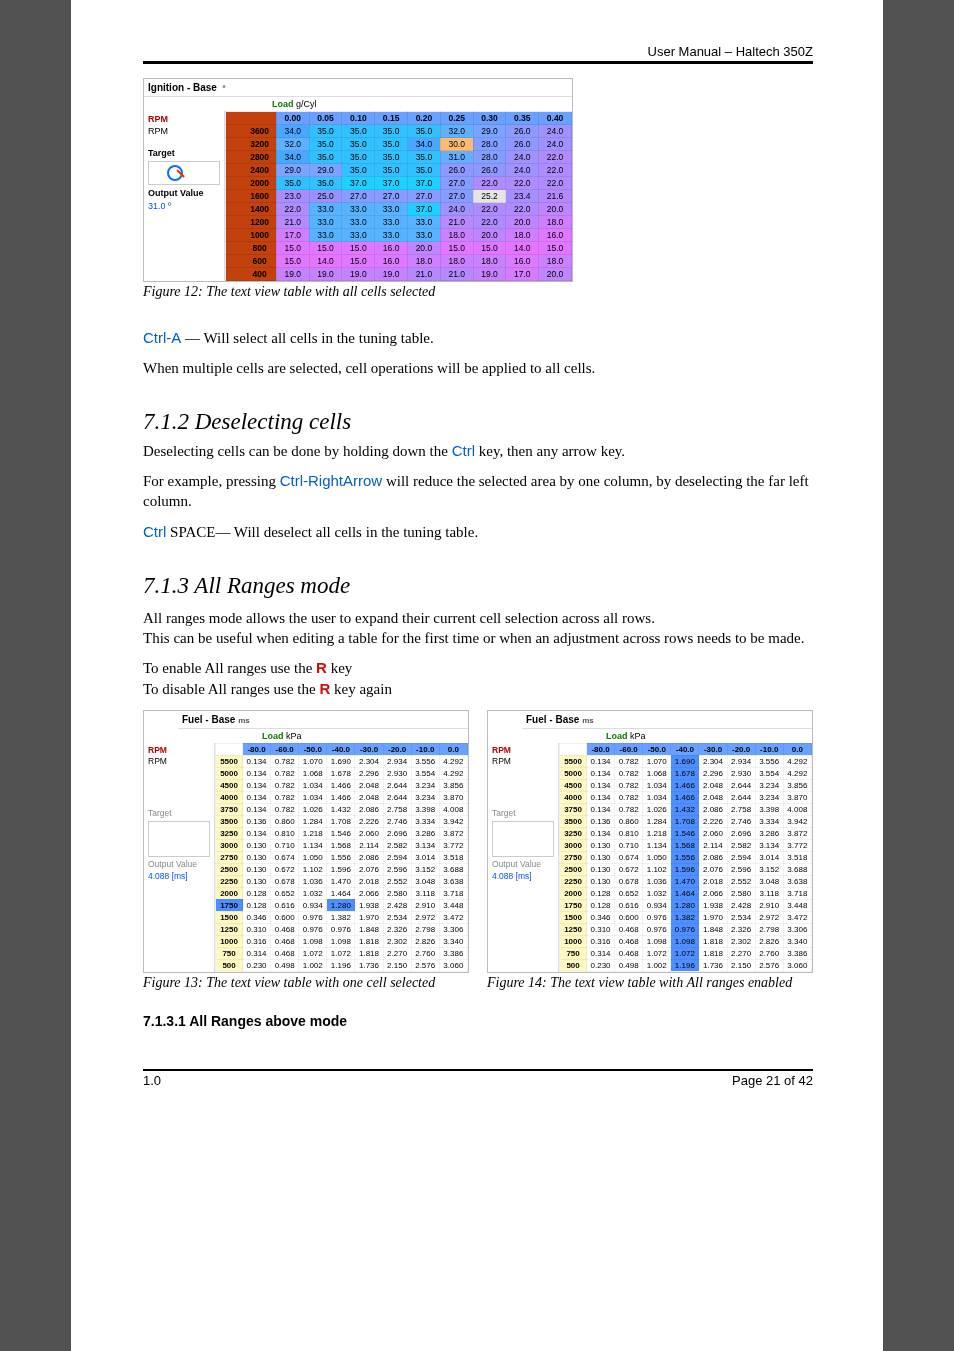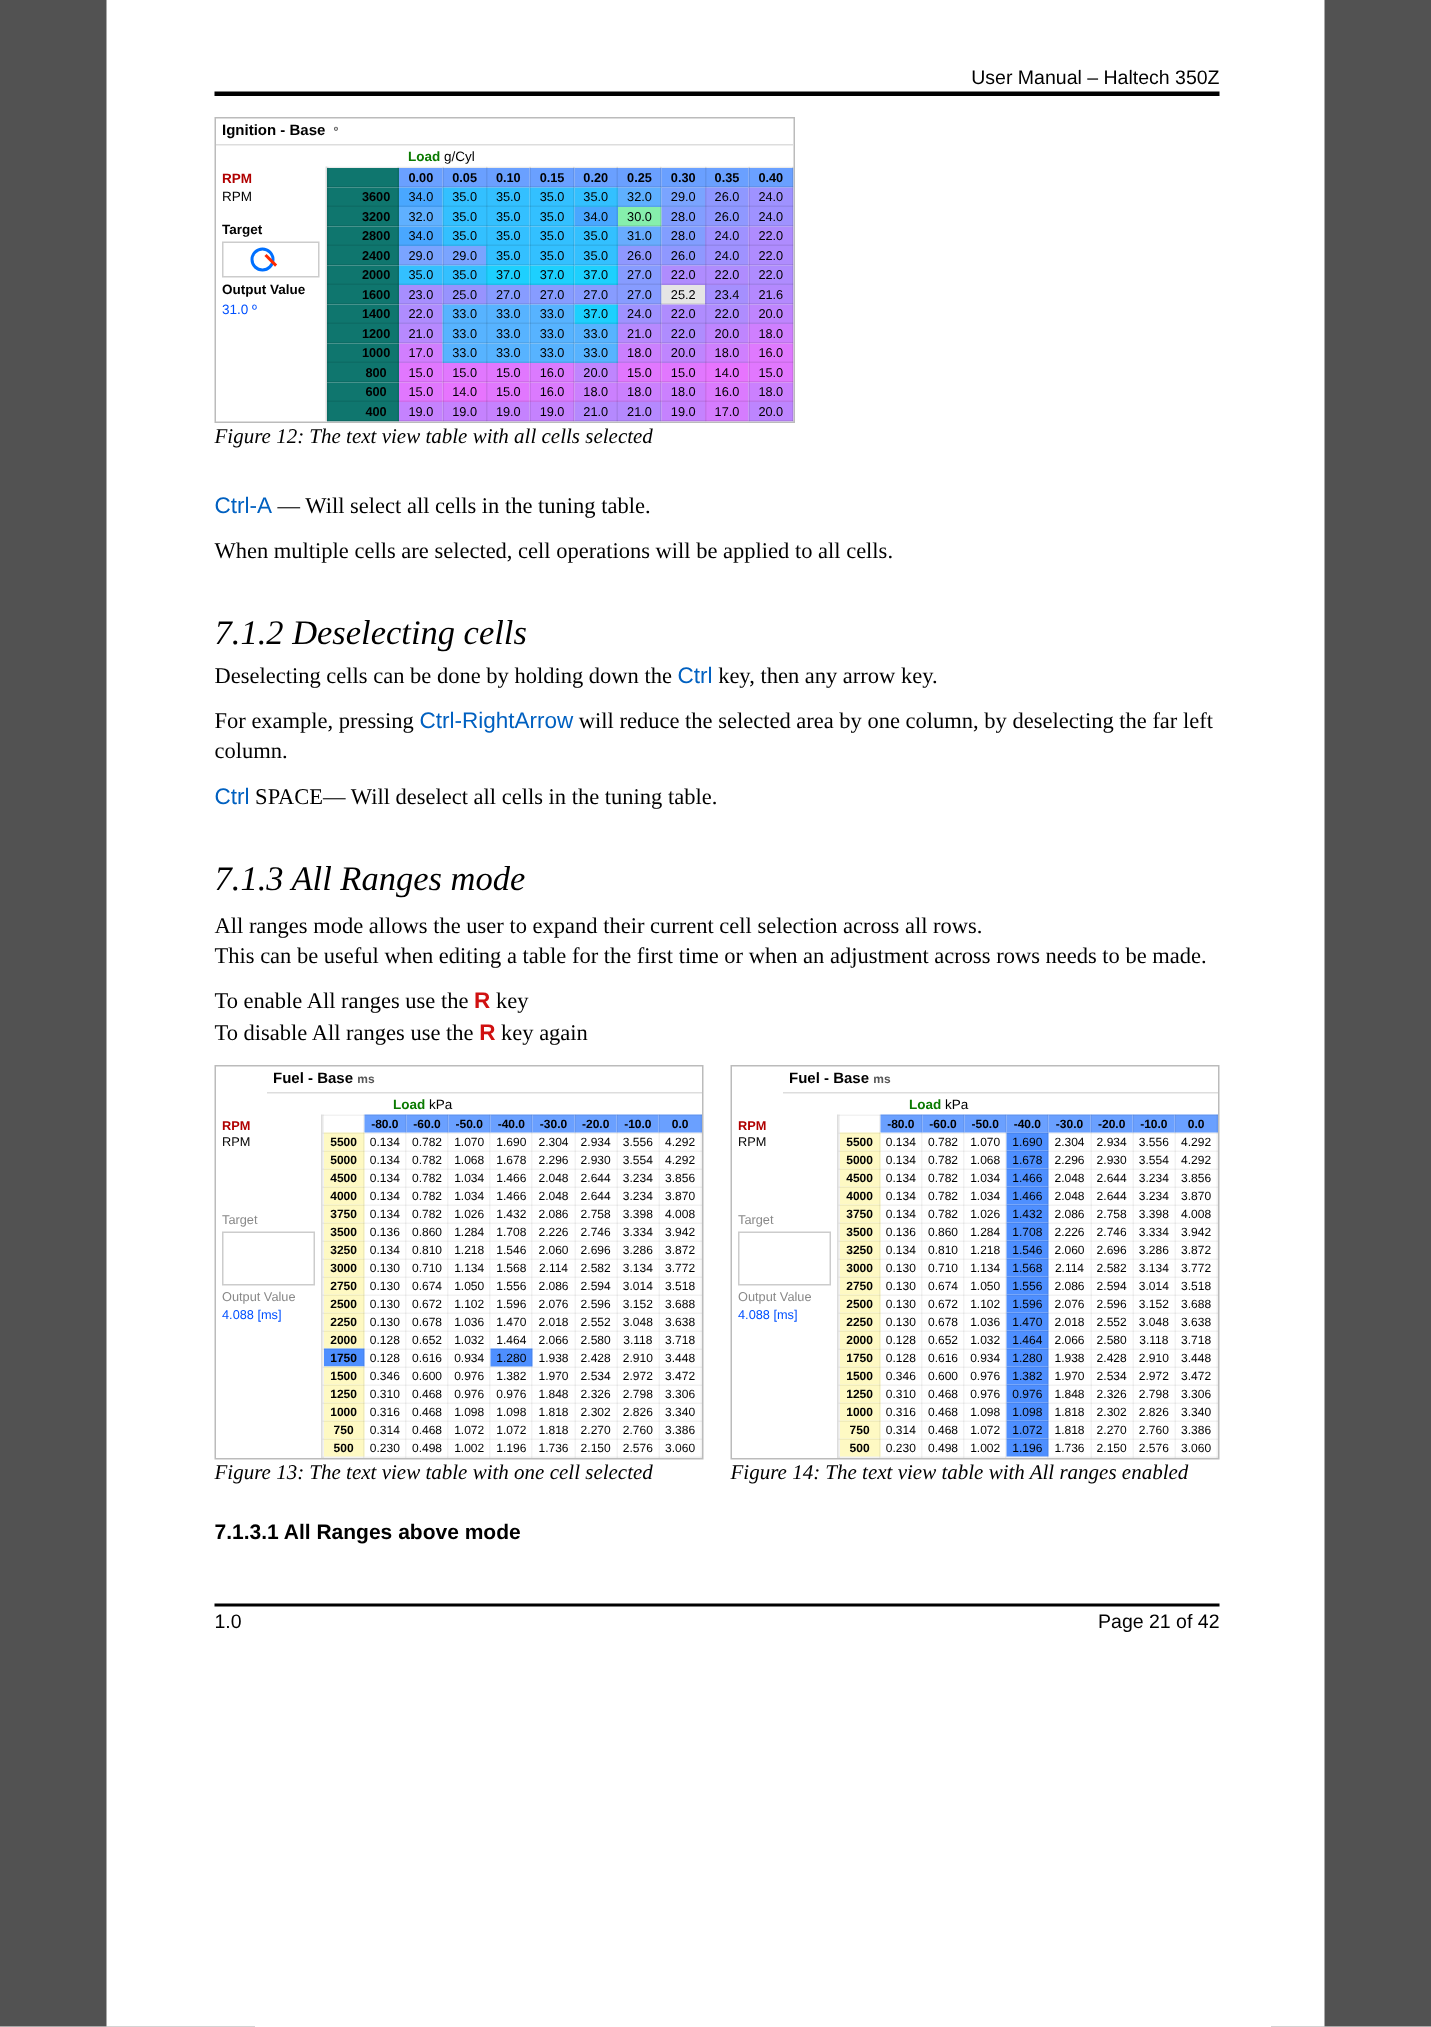--- a/index.html
+++ b/index.html
@@ -58,21 +58,21 @@
   .ign-grid th, .ign-grid td {
     border: 1px solid rgba(0,0,0,0.08);
     text-align: right;
     padding: 0 3px;
     height: 12px;
     width: 30px;
     font-weight: normal;
   }
   .ign-grid th.rowhdr, .ign-grid td.rowhdr {
     width: 30px;
-    background: #0f766e;
+    background: #c2410c;
     color: #000;
     font-weight: bold;
     text-align: center;
     padding-left: 20px;
   }
   .ign-grid th.colhdr {
     background: #6aa0ff;
     text-align: center;
     font-weight: bold;
   }
@@ -147,21 +147,21 @@
   .footer { display:flex; justify-content:space-between; font-family:Arial,sans-serif; font-size:13px;gap:24px; }
 </style>
 </head>
 <body>
 
 <div class="page">
   <div class="header-right">User Manual – Haltech 350Z</div>
   <div class="header-rule"></div>
 
   
-  <div class="fig-img" style="width:387px;">
+  <div class="fig-img" style="width:430px;">
     <div class="ign-table-wrap">
       <div class="ign-title">
         <span>Ignition - Base</span>
         &nbsp;<span style="font-size:8px; color:#555;">º</span>
       </div>
       <div class="ign-load">
         <b>Load</b>
         <span>g/Cyl</span>
       </div>
       <div class="ign-side">
@@ -204,21 +204,21 @@
                   <td class="cell" style="background:#8f98ff;">26.0</td>
                   <td class="cell" style="background:#9f92ff;">24.0</td>
                 </tr>
                 <tr>
                   <td class="rowhdr">3200</td>
                   <td class="cell" style="background:#5fb0ff;">32.0</td>
                   <td class="cell" style="background:#33c0ff;">35.0</td>
                   <td class="cell" style="background:#33c0ff;">35.0</td>
                   <td class="cell" style="background:#33c0ff;">35.0</td>
                   <td class="cell" style="background:#49a7ff;">34.0</td>
-                  <td class="cell" style="background:#86efac;">30.0</td>
+                  <td class="cell" style="background:#fdba74;">30.0</td>
                   <td class="cell" style="background:#829eff;">28.0</td>
                   <td class="cell" style="background:#8f98ff;">26.0</td>
                   <td class="cell" style="background:#9f92ff;">24.0</td>
                 </tr>
                 <tr>
                   <td class="rowhdr">2800</td>
                   <td class="cell" style="background:#49a7ff;">34.0</td>
                   <td class="cell" style="background:#33c0ff;">35.0</td>
                   <td class="cell" style="background:#33c0ff;">35.0</td>
                   <td class="cell" style="background:#33c0ff;">35.0</td>

